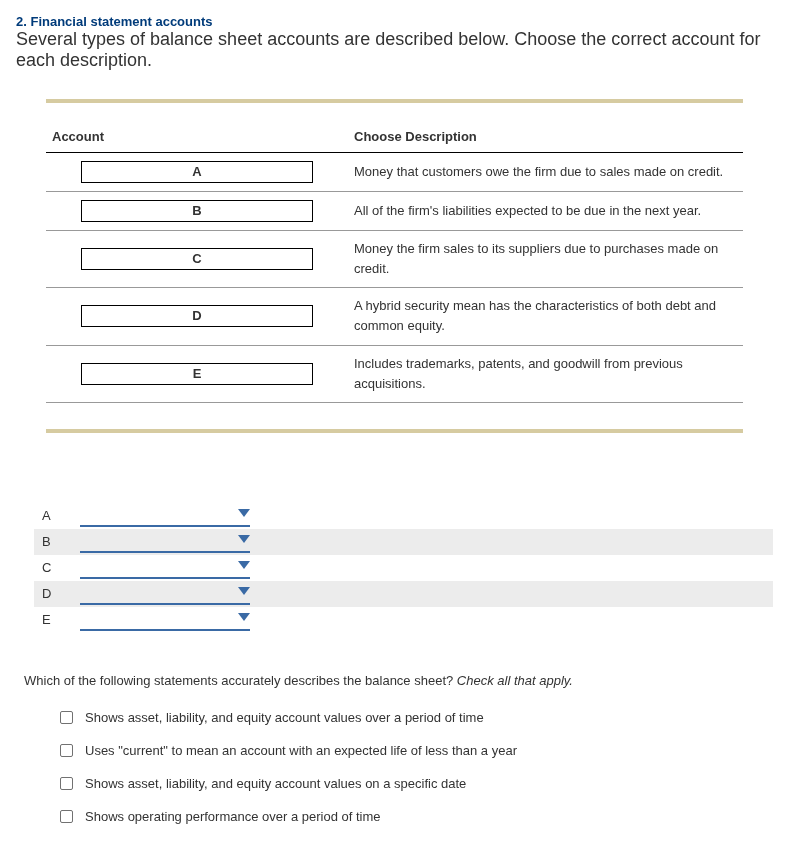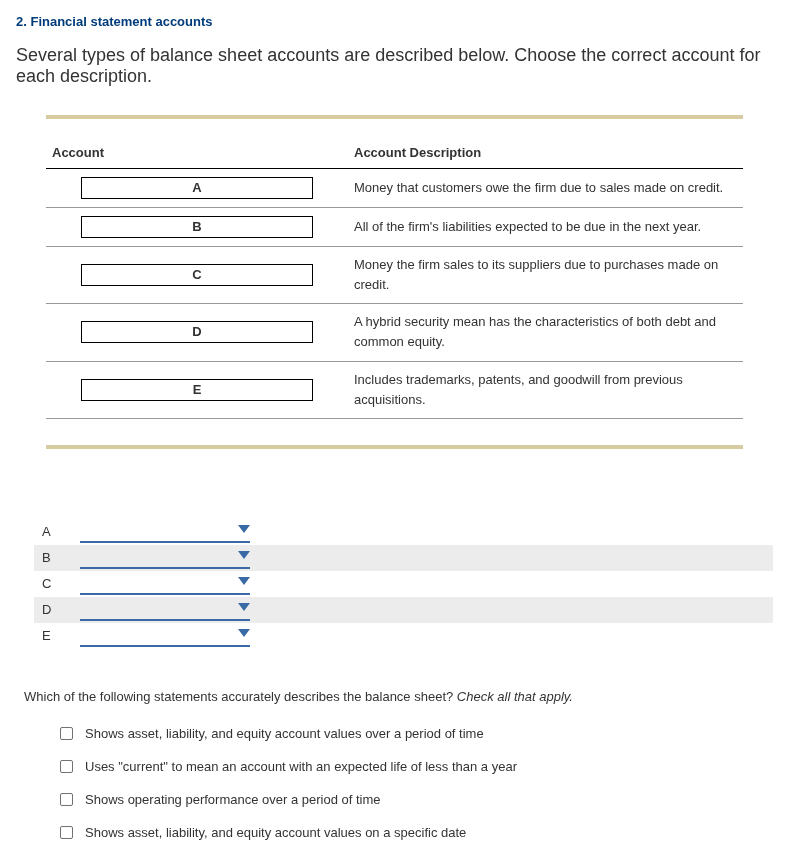--- a/index.html
+++ b/index.html
@@ -8,21 +8,20 @@
     color: #333;
     margin: 0;
     padding: 14px 16px;
     width: 789px;
     box-sizing: border-box;
   }
   .title {
     color: #003b7a;
     font-weight: bold;
     font-size: 13px;
-    margin-bottom: 16px;
   }
   .intro {
     font-size: 18px;
     margin-bottom: 28px;
   }
   .rule-block {
     margin-left: 30px;
     margin-right: 30px;
   }
   .gold-rule {
@@ -137,21 +136,21 @@
 <div class="title">2. Financial statement accounts</div>
 <div class="intro">Several types of balance sheet accounts are described below. Choose the correct account for each description.</div>
 
 <div class="rule-block">
   <div class="gold-rule"></div>
 
   <table class="acct">
     <thead>
       <tr>
         <th>Account</th>
-        <th>Account Description</th>
+        <th>Choose Description</th>
       </tr>
     </thead>
     <tbody>
       <tr>
         <td class="slot-cell"><span class="slot">A</span></td>
         <td>Money that customers owe the firm due to sales made on credit.</td>
       </tr>
       <tr>
         <td class="slot-cell"><span class="slot">B</span></td>
         <td>All of the firm's liabilities expected to be due in the next year.</td>
@@ -215,19 +214,19 @@
   <div class="cb-row">
     <div class="cb"></div>
     <span>Shows asset, liability, and equity account values over a period of time</span>
   </div>
   <div class="cb-row">
     <div class="cb"></div>
     <span>Uses "current" to mean an account with an expected life of less than a year</span>
   </div>
   <div class="cb-row">
     <div class="cb"></div>
+    <span>Shows asset, liability, and equity account values on a specific date</span>
+  </div>
+  <div class="cb-row">
+    <div class="cb"></div>
     <span>Shows operating performance over a period of time</span>
   </div>
-  <div class="cb-row">
-    <div class="cb"></div>
-    <span>Shows asset, liability, and equity account values on a specific date</span>
-  </div>
 </div>
 
 </body></html>

